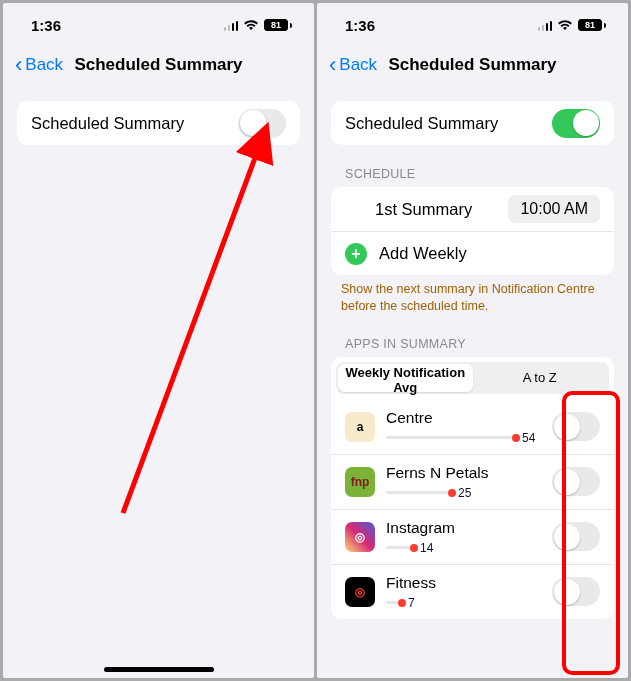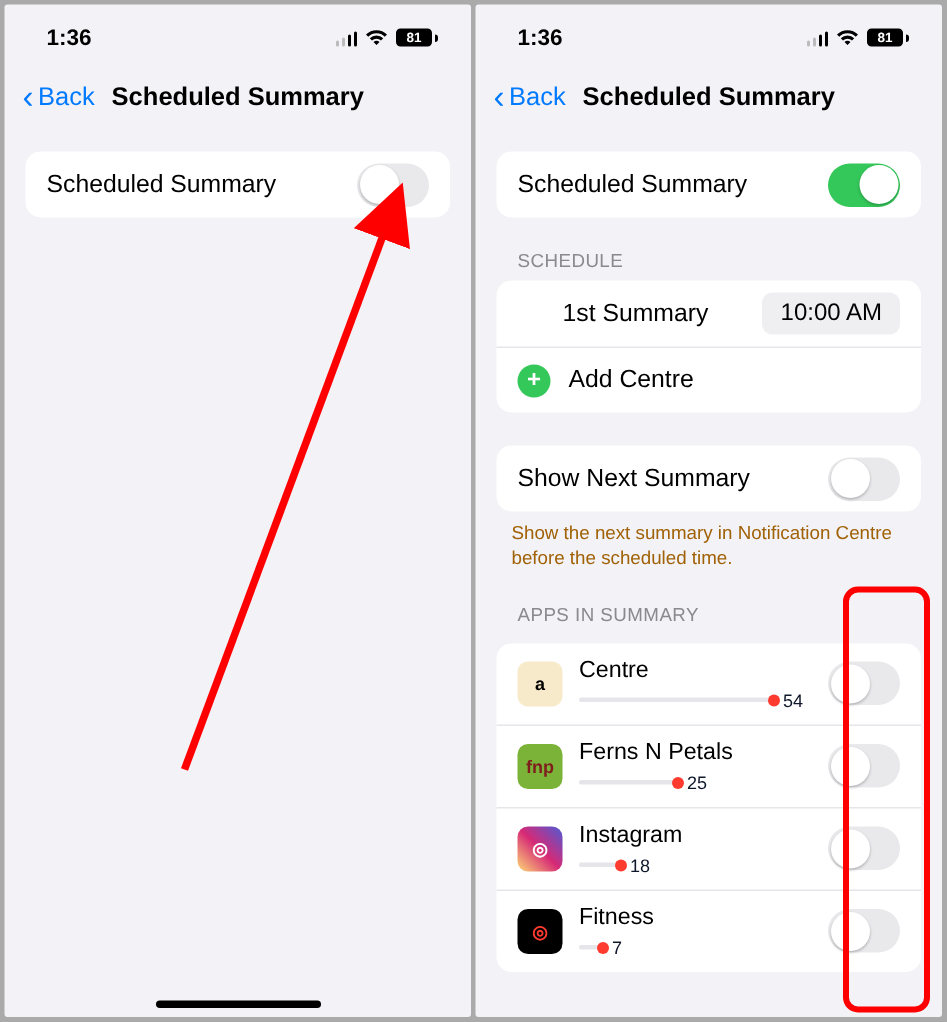--- a/index.html
+++ b/index.html
@@ -255,37 +255,34 @@
 
   <div class="section-header">SCHEDULE</div>
   <div class="card" style="margin-top:0">
     <div class="row indent">
       <span>1st Summary</span>
       <span class="spacer"></span>
       <span class="time-chip">10:00 AM</span>
     </div>
     <div class="row">
       <span class="plus-ic">+</span>
-      <span>Add Centre</span>
-    </div>
-  </div>
-
-  <div class="card" style="margin-top:22px">
-    <div class="row">
-      <span>Show Next Summary</span>
-      <span class="spacer"></span>
-      <span class="sw">
-          <span class="knob"></span>
-        </span>
-    </div>
-  </div>
+      <span>Add Weekly</span>
+    </div>
+  </div>
+
   <div class="footnote">Show the next summary in Notification Centre before the scheduled time.</div>
 
   <div class="section-header">APPS IN SUMMARY</div>
   <div class="card" style="margin-top:0">
+    <div class="row" style="padding:5px 5px 0 5px; min-height:auto;">
+      <div class="seg" style="flex:1">
+        <button class="sel">Weekly Notification Avg</button>
+        <button>A to Z</button>
+      </div>
+    </div>
     <div id="apps-list" style="margin-top:6px">
         <div class="app-row">
           <div class="app-ic" style="background: rgb(247, 234, 203); color: rgb(0, 0, 0);">a</div>
           <div class="app-body">
             <div class="app-name">Centre</div>
             <div class="meter">
               <div class="meter-track" style="width: 130px;">
                 <div class="meter-dot"></div>
               </div>
               <span class="meter-num">54</span>
@@ -311,21 +308,21 @@
           </span>
         </div>
         <div class="app-row">
           <div class="app-ic" style="background: linear-gradient(45deg, rgb(254, 218, 117), rgb(214, 41, 118), rgb(79, 91, 213)); color: rgb(255, 255, 255);">◎</div>
           <div class="app-body">
             <div class="app-name">Instagram</div>
             <div class="meter">
               <div class="meter-track" style="width: 28px;">
                 <div class="meter-dot"></div>
               </div>
-              <span class="meter-num">18</span>
+              <span class="meter-num">14</span>
             </div>
           </div>
           <span class="sw">
             <span class="knob"></span>
           </span>
         </div>
         <div class="app-row">
           <div class="app-ic" style="background: rgb(0, 0, 0); color: rgb(255, 59, 48);">◎</div>
           <div class="app-body">
             <div class="app-name">Fitness</div>

